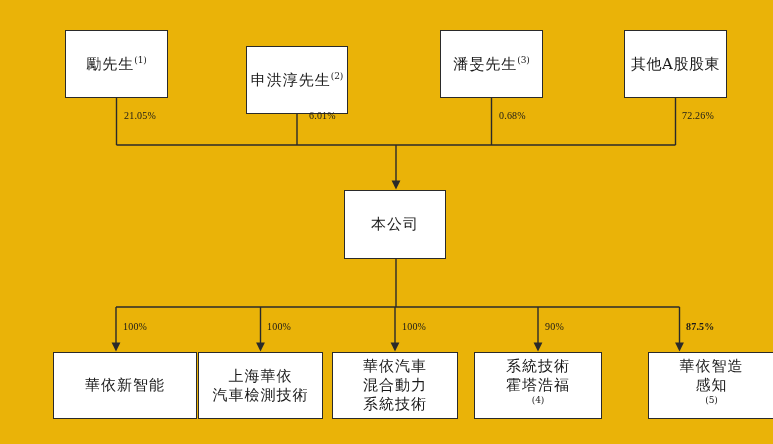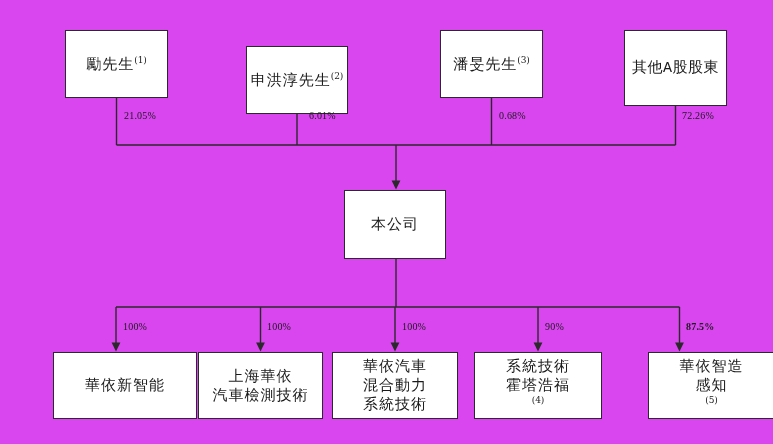--- a/index.html
+++ b/index.html
@@ -1,20 +1,20 @@
 <!DOCTYPE html>
 <html><head>
 <meta charset="utf-8">
 <style>
   html, body { margin: 0; padding: 0; background: #ffffff; }
   .canvas {
     position: relative;
     width: 773px;
     height: 444px;
-    background: #d946ef;
+    background: #eab308;
     font-family: "DejaVu Serif", "Liberation Serif", serif;
     color: #1a1a1a;
     overflow: hidden;
   }
   svg.wires { position: absolute; left: 0; top: 0; width: 773px; height: 444px; }
   .box {
     position: absolute;
     border: 1.5px solid #2a2a2a;
     background: #ffffff;
     display: flex;
@@ -76,21 +76,21 @@
 
   <div class="box" style="left:65px; top:30px; width:103px; height:68px;">
     <span><span>勵先生</span><sup>(1)</sup></span>
   </div>
   <div class="box" style="left:246px; top:46px; width:102px; height:68px;">
     <span><span>申洪淳先生</span><sup>(2)</sup></span>
   </div>
   <div class="box" style="left:440px; top:30px; width:103px; height:68px;">
     <span><span>潘旻先生</span><sup>(3)</sup></span>
   </div>
-  <div class="box" style="left:624px; top:30px; width:103px; height:76px; letter-spacing:0.5px;font-family:Liberation Mono, monospace;">
+  <div class="box" style="left:624px; top:30px; width:103px; height:68px; letter-spacing:0.5px;">
     <span><span>其他A股股東</span></span>
   </div>
 
   <span class="pct" style="left:124px; top:110px;">21.05%</span>
   <span class="pct" style="left:309px; top:110px;">6.01%</span>
   <span class="pct" style="left:499px; top:110px;">0.68%</span>
   <span class="pct" style="left:682px; top:110px;">72.26%</span>
 
   <div class="box" style="left:344px; top:190px; width:102px; height:69px;">
     <span>本公司</span>

